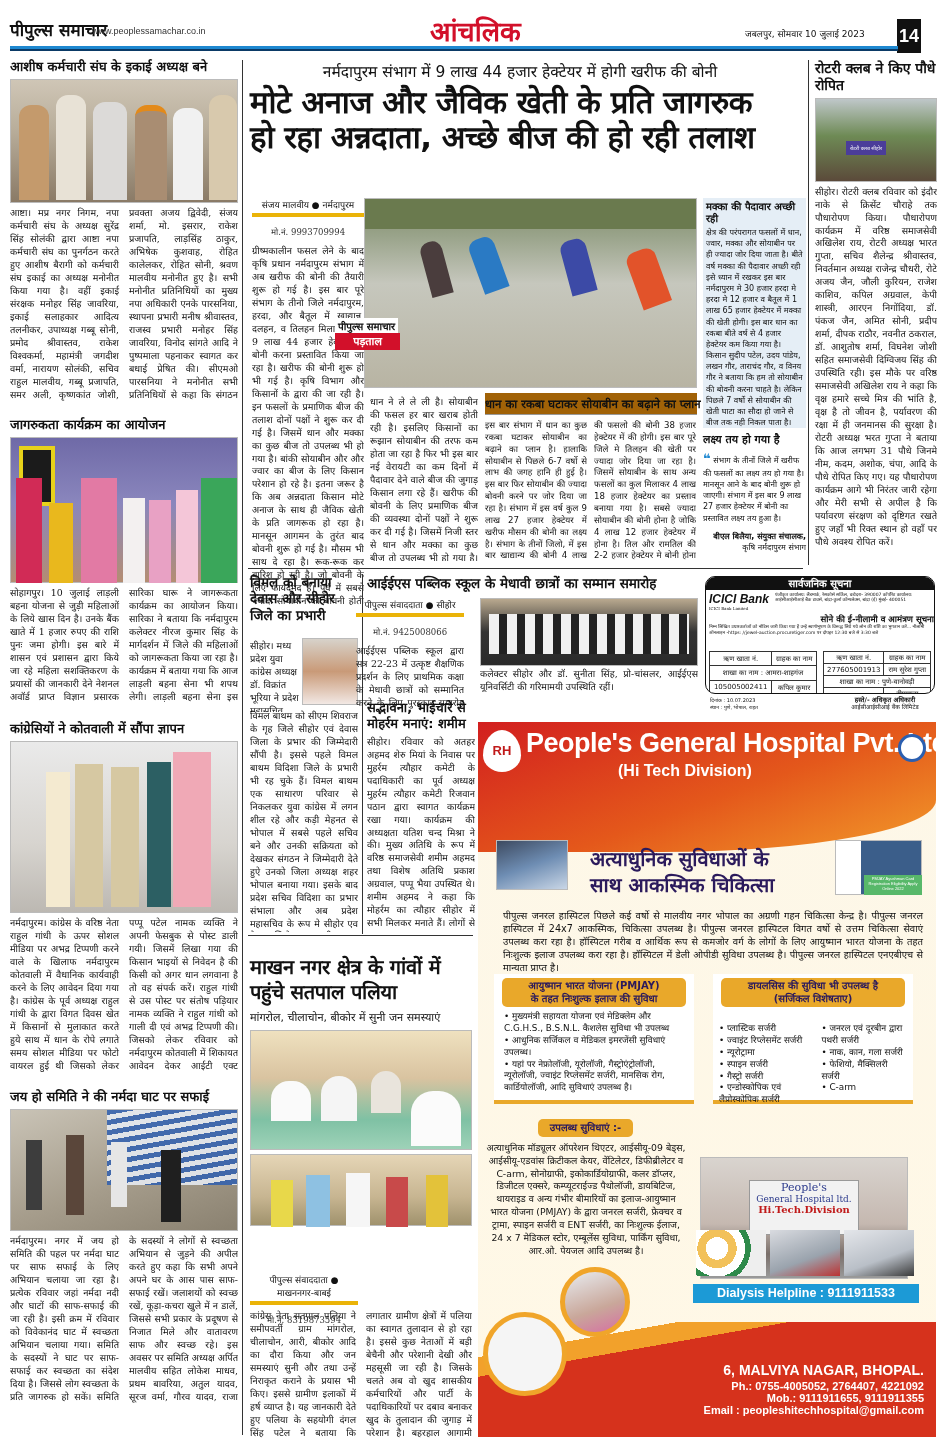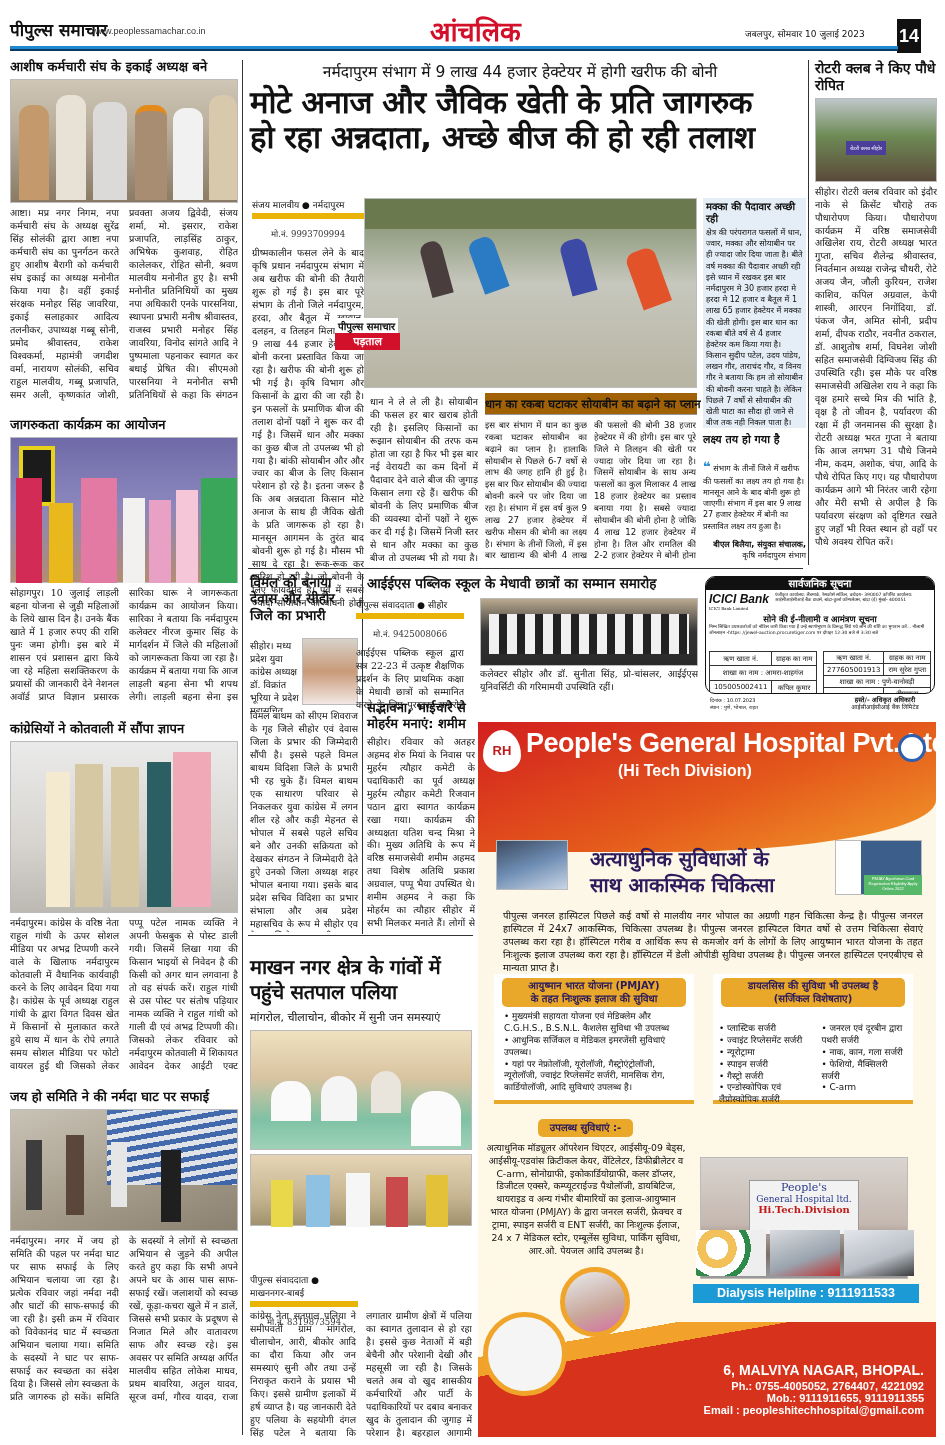--- a/index.html
+++ b/index.html
@@ -9,21 +9,21 @@
 .logo{left:10px;top:18px;font-family:"DejaVu Sans",sans-serif;font-weight:bold;font-size:17px;color:#111}
 .url{left:92px;top:26px;font-size:9px;font-family:"Liberation Sans",sans-serif;color:#333}
 .section{left:430px;top:12px;font-size:27px;font-weight:bold;color:#d2102a;font-family:"DejaVu Sans",sans-serif}
 .dateline{left:745px;top:27px;font-size:9px;font-family:"DejaVu Sans",sans-serif}
 .pagenum{left:897px;top:19px;width:24px;height:34px;background:#111;color:#fff;font-size:18px;font-weight:bold;text-align:center;line-height:34px;font-family:"Liberation Sans",sans-serif}
 .rule{left:10px;top:46px;width:888px;height:5px;background:#1e88d0;border-bottom:2px solid #0b3a66}
 .hd{font-family:"DejaVu Sans",sans-serif;font-weight:bold;color:#111;line-height:1.15}
 .col2{column-count:2;column-gap:10px;font-size:9.4px;line-height:1.38;text-align:justify}
 .txt{font-size:9.4px;line-height:1.38;text-align:justify}
 .photo{border:1px solid #bbb}
-.byline{font-size:9px;border-bottom:6px solid #eab308;padding-bottom:2px;font-family:"DejaVu Sans",sans-serif}
+.byline{font-size:9px;text-align:center;border-bottom:4px solid #eab308;padding-bottom:2px;font-family:"DejaVu Sans",sans-serif}
 .mob{font-size:8.5px;text-align:center;margin-top:9px;color:#333}
 .bluebox{background:#e5eef6}
 .vline{background:#333;width:1px}
 .hline{background:#333;height:1px}
 .ad{background:linear-gradient(180deg,#fdf7e8 0%,#fff8e6 100%)}
 .adtop{background:linear-gradient(160deg,#d21f1f 0%,#e4581b 55%,#f29b2a 100%)}
 .amber{background:#e9a82a;color:#2b1a5c;font-weight:bold;text-align:center;border-radius:5px;font-family:"DejaVu Sans",sans-serif}
 ul.b{list-style:none;font-size:9.6px;line-height:1.35;font-family:"DejaVu Sans",sans-serif}
 ul.b li:before{content:"• "}
 .notice{border:1.5px solid #111;border-radius:10px;overflow:hidden;background:#fff}
@@ -127,21 +127,21 @@
 <div class="abs txt" style="left:485px;top:420px;width:102px;height:140px;overflow:hidden;font-family:'DejaVu Sans',sans-serif;font-size:8.6px">इस बार संभाग में धान का कुछ रकबा घटाकर सोयाबीन का बढ़ाने का प्लान है। हालाकि सोयाबीन से पिछले 6-7 वर्षो से लाभ की जगह हानि ही हुई है। इस बार फिर सोयाबीन की ज्यादा बोवनी करने पर जोर दिया जा रहा है। संभाग में इस वर्ष कुल 9 लाख 27 हजार हेक्टेयर में खरीफ मौसम की बोनी का लक्ष्य है। संभाग के तीनों जिलो, में इस बार खाद्यान्य की बोनी 4 लाख 86 हजार हेक्टेयर में की जाना है। वहीं दलहन</div>
 <div class="abs txt" style="left:594px;top:420px;width:102px;height:140px;overflow:hidden;font-family:'DejaVu Sans',sans-serif;font-size:8.6px">की फसलो की बोनी 38 हजार हेक्टेयर में की होगी। इस बार पूरे जिले मे तिलहन की खेती पर ज्यादा जोर दिया जा रहा है। जिसमें सोयाबीन के साथ अन्य फसलों का कुल मिलाकर 4 लाख 18 हजार हेक्टेयर का प्रस्ताव बनाया गया है। सबसे ज्यादा सोयाबीन की बोनी होना है जोकि 4 लाख 12 हजार हेक्टेयर में होना है। तिल और रामतिल की 2-2 हजार हेक्टेयर मे बोनी होना है।</div>
 
 <div class="abs bluebox" style="left:703px;top:198px;width:103px;height:230px;padding:3px">
   <div class="hd" style="font-size:10px">मक्का की पैदावार अच्छी रही</div>
   <div class="txt" style="margin-top:3px;font-family:'DejaVu Sans',sans-serif;font-size:8px;line-height:1.4;text-align:left;height:200px;overflow:hidden">क्षेत्र की परंपरागत फसलों में धान, ज्वार, मक्का और सोयाबीन पर ही ज्यादा जोर दिया जाता है। बीते वर्ष मक्का की पैदावार अच्छी रही इसे ध्यान में रखकर इस बार नर्मदापुरम मे 30 हजार हरदा मे हरदा मे 12 हजार व बैतूल में 1 लाख 65 हजार हेक्टेयर में मक्का की खेती होगी। इस बार धान का रकबा बीते वर्ष से 4 हजार हेक्टेयर कम किया गया है। किसान सुदीप पटेल, उदय पांडेय, लखन गौर, ताराचंद गौर, व विनय गौर ने बताया कि हम तो सोयाबीन की बोवनी करना चाहते है। लेकिन पिछले 7 वर्षो से सोयाबीन की खेती घाटा का सौदा हो जाने से बीज तक नही निकल पाता है। इसलिए ऐसा बीज आना चाहिए जिसमें रोग न लगे। पैदावार अच्छी हो।</div>
 </div>
 
 <div class="abs" style="left:703px;top:434px;width:103px">
   <div class="hd" style="font-size:11px">लक्ष्य तय हो गया है</div>
-  <div style="margin-top:11px;font-size:8px;line-height:1.4;font-family:'DejaVu Sans',sans-serif;height:80px;overflow:hidden"><span style="color:#1e88d0;font-weight:bold;font-size:13px">❝</span> <span>संभाग के तीनों जिले में खरीफ की फसलों का लक्ष्य तय हो गया है। मानसून आने के बाद बोनी शुरू हो जाएगी। संभाग में इस बार 9 लाख 27 हजार हेक्टेयर में बोनी का प्रस्तावित लक्ष्य तय हुआ है।</span></div>
+  <div style="margin-top:3px;font-size:8px;line-height:1.4;font-family:'DejaVu Sans',sans-serif;height:80px;overflow:hidden"><span style="color:#1e88d0;font-weight:bold;font-size:13px">❝</span> <span>संभाग के तीनों जिले में खरीफ की फसलों का लक्ष्य तय हो गया है। मानसून आने के बाद बोनी शुरू हो जाएगी। संभाग में इस बार 9 लाख 27 हजार हेक्टेयर में बोनी का प्रस्तावित लक्ष्य तय हुआ है।</span></div>
   <div style="text-align:right;font-size:8px;font-weight:bold;font-family:'DejaVu Sans',sans-serif">बीएल बिलैया, संयुक्त संचालक,</div>
   <div style="text-align:right;font-size:8px;font-family:'DejaVu Sans',sans-serif">कृषि नर्मदापुरम संभाग</div>
 </div>
 
 <div class="abs hline" style="left:248px;top:568px;width:555px"></div>
 <div class="abs vline" style="left:808px;top:60px;height:505px"></div>
 
 <div class="abs" style="left:815px;top:60px;width:122px">
   <div class="hd" style="font-size:14px;line-height:1.2">रोटरी क्लब ने किए पौधे रोपित</div>
   <div class="photo" style="margin-top:4px;height:84px;background:linear-gradient(180deg,#bfc7c9 0%,#6e8a55 45%,#5b4a3a 100%);position:relative">
@@ -177,21 +177,21 @@
 
 <div class="abs notice" style="left:705px;top:576px;width:230px;height:118px">
   <div style="background:#111;color:#fff;text-align:center;font-size:10px;font-weight:bold;font-family:'DejaVu Sans',sans-serif;height:13px;line-height:13px">सार्वजनिक सूचना</div>
   <div style="display:flex;padding:2px 3px;gap:4px;align-items:flex-start">
     <div style="width:62px">
       <div style="font-style:italic;font-weight:bold;font-size:12px;color:#111;font-family:'Liberation Sans',sans-serif">ICICI Bank</div>
       <div style="font-size:4px">ICICI Bank Limited</div>
     </div>
     <div style="font-size:4.5px;line-height:1.2;flex:1;font-family:'DejaVu Sans',sans-serif">पंजीकृत कार्यालय: लैंडमार्क, रेसकोर्स सर्किल, वडोदरा- 390007 कॉर्पोरेट कार्यालय: आईसीआईसीआई बैंक टावर्स, बांद्रा-कुर्ला कॉम्पलेक्स, बांद्रा (ई) मुंबई- 400051</div>
   </div>
-  <div style="text-align:center;font-size:8.5px;font-weight:bold;font-family:'DejaVu Sans',sans-serif">सोने की ई-नीलामी व आमंत्रण सूचना</div>
+  <div style="text-align:right;font-size:8.5px;font-weight:bold;font-family:'DejaVu Sans',sans-serif">सोने की ई-नीलामी व आमंत्रण सूचना</div>
   <div style="font-size:4.5px;line-height:1.3;padding:0 3px;height:26px;overflow:hidden;font-family:'DejaVu Sans',sans-serif">निम्न लिखित उधारकर्ताओं को नोटिस जारी किया गया है उन्हें स्वर्णाभूषण के विरूद्ध लिये गये लोन की राशि का भुगतान करें... नीलामी ऑनलाइन -https: //jewel-auction.procuretiger.com पर दोपहर 12:30 बजे से 3:30 बजे</div>
   <div style="display:flex;gap:6px;padding:1px 3px">
     <table>
       <tbody>
           <tr>
             <td>ऋण खाता नं.</td>
             <td>ग्राहक का नाम</td>
           </tr>
       <tr>
             <td colspan="2">शाखा का नाम : आमरा-शाहगंज</td>

